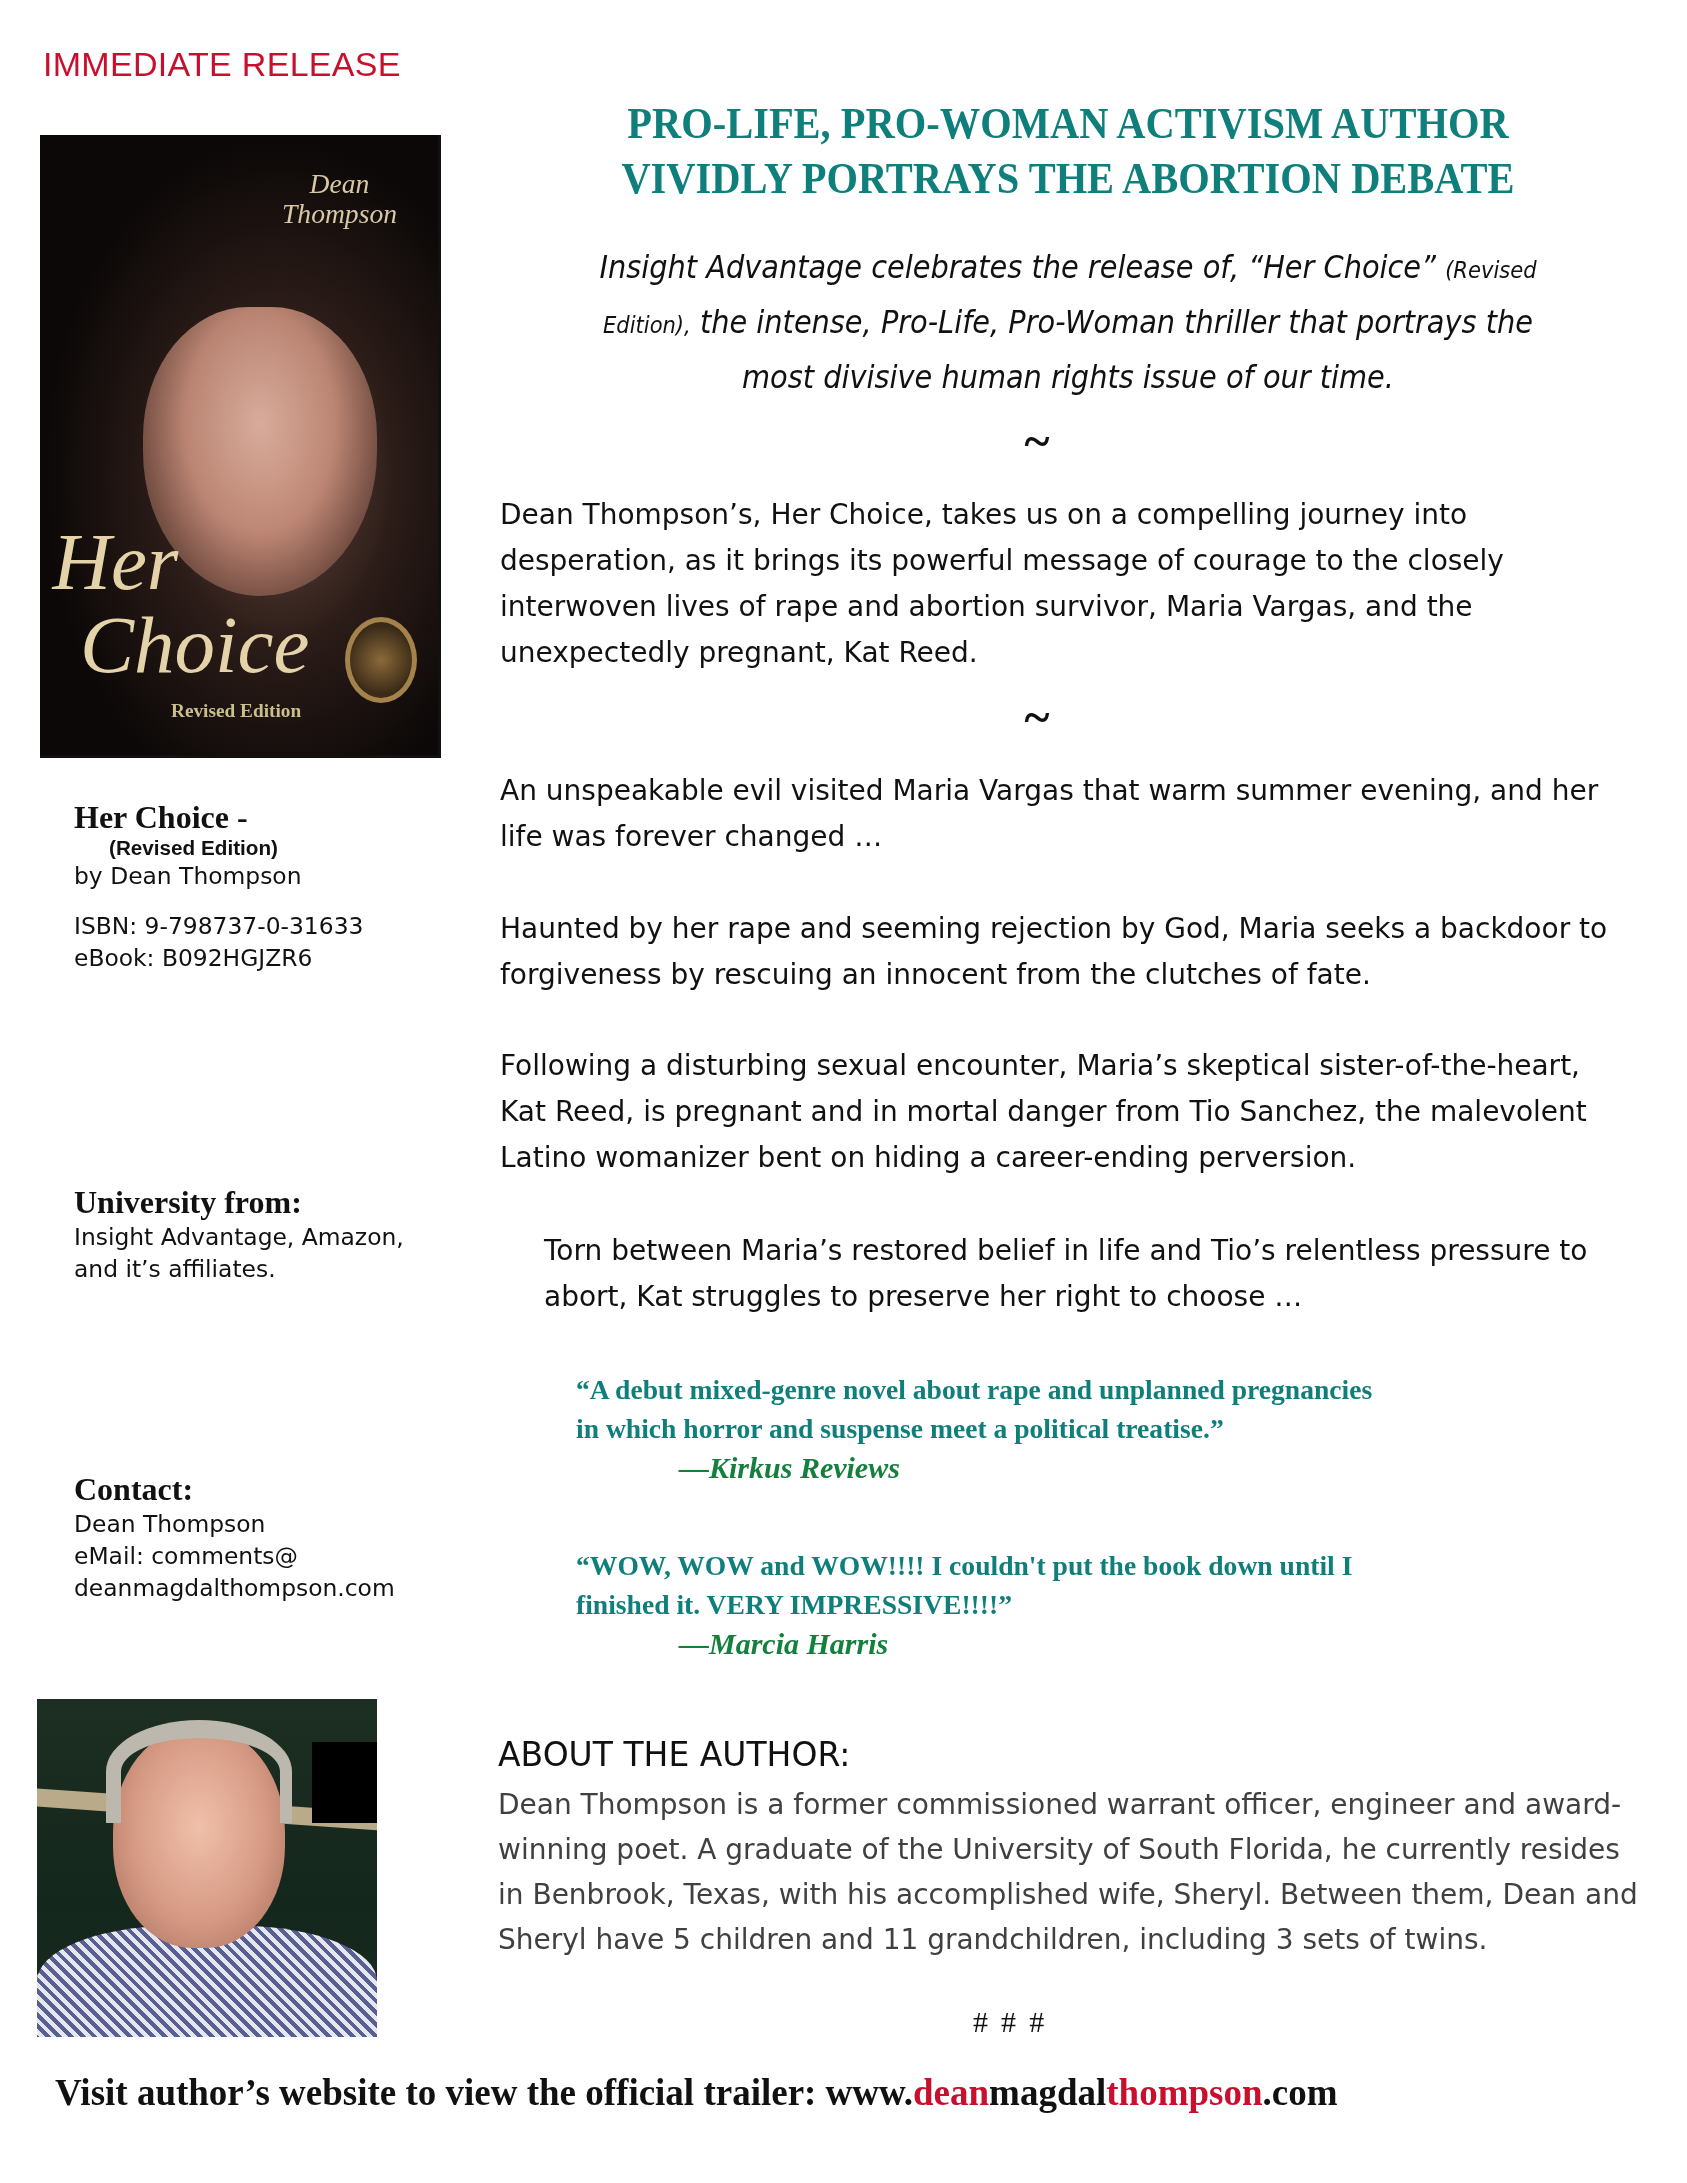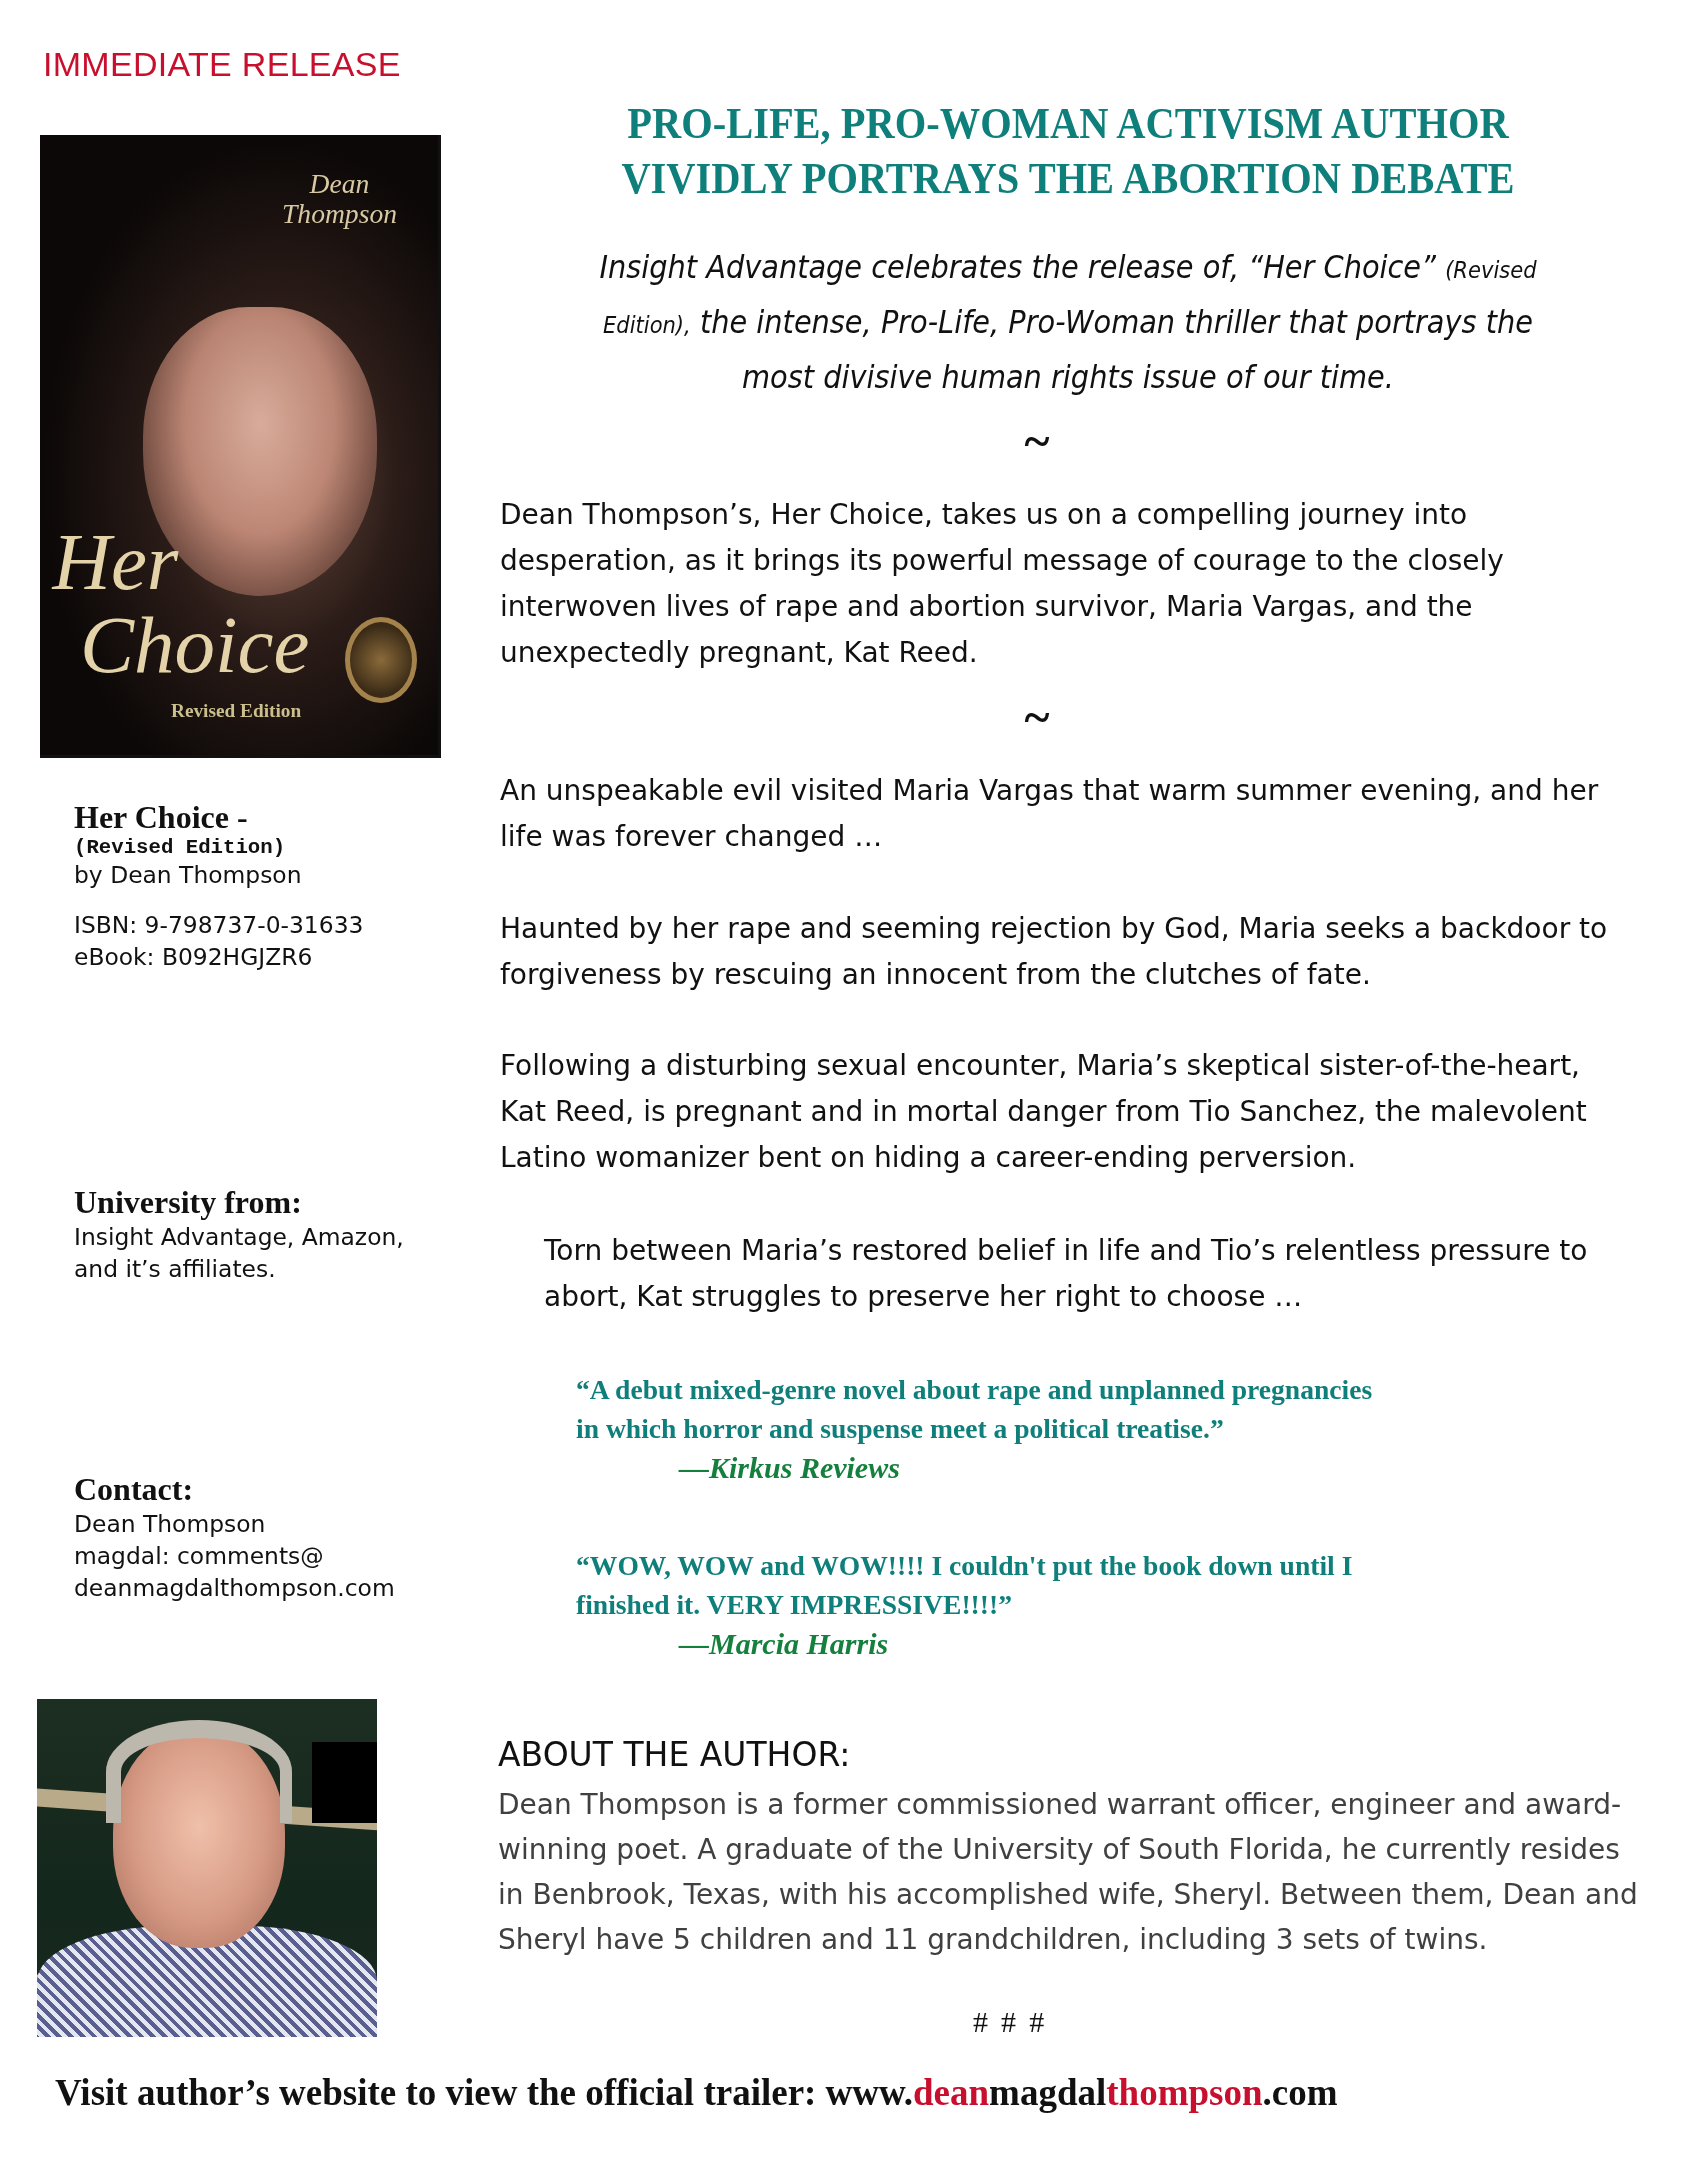--- a/index.html
+++ b/index.html
@@ -12,21 +12,21 @@
   .tilde { width:138px; text-align:center; font-family:"Liberation Serif", serif; font-weight:bold; font-size:48px; color:#111; }
   .body-text { left:500px; width:1130px; font-family:"DejaVu Sans", sans-serif; font-size:28px; line-height:46px; color:#111; }
   .cover { left:40px; top:135px; width:398px; height:620px; background:radial-gradient(ellipse at 60% 55%, #6b4a3f 0%, #2b1c18 35%, #0b0807 70%); border-right:3.4px solid #111; border-bottom:3.4px solid #111; overflow:hidden; }
   .cover .face { position:absolute; left:103px; top:172px; width:234px; height:289px; border-radius:45% 45% 50% 50%; background:radial-gradient(ellipse at 50% 40%, #e6b8a6 0%, #c98f7c 45%, #5a3a30 85%, transparent 100%); opacity:0.9; }
   .cover .author { position:absolute; right:41px; top:34px; text-align:center; color:#d8c9a4; font-family:"Liberation Serif", serif; font-style:italic; font-size:27.6px; line-height:30px; }
   .cover .title { position:absolute; left:12.4px; top:386px; color:#e4d3a9; font-family:"Liberation Serif", serif; font-style:italic; font-size:81px; line-height:83px; }
   .cover .edition { position:absolute; left:131px; top:565px; color:#cbbf8d; font-family:"Liberation Serif", serif; font-weight:bold; font-size:19.3px; }
   .cover .pendant { position:absolute; right:20.7px; top:482px; width:62px; height:76px; border-radius:50%; border:5.5px solid #a4824b; background:radial-gradient(circle, #8a6a3a 0%, #3a2a16 70%); }
   .side { left:74px; font-family:"DejaVu Sans", sans-serif; color:#111; }
   .side-title { font-family:"Liberation Serif", serif; font-weight:bold; font-size:32px; }
-  .side-sub { font-family:Liberation Mono, monospace; font-weight:bold; font-size:20.7px; }
+  .side-sub { font-family:Liberation Sans, sans-serif; font-weight:bold; font-size:20.7px;margin-left:35px; }
   .side-text { font-size:23.4px; line-height:32px; }
   .side-head { font-family:"Liberation Serif", serif; font-weight:bold; font-size:32px; }
   .quote { left:576px; width:1034px; font-family:"Liberation Serif", serif; font-weight:bold; color:#0f7f7b; font-size:27.6px; line-height:39px; }
   .attrib { font-family:"Liberation Serif", serif; font-style:italic; color:#15803d; font-size:30px; }
   .photo { left:37px; top:1699px; width:340px; height:338px; background:linear-gradient(180deg, #1d2e22 0%, #14271c 60%, #1a2a1f 100%); overflow:hidden; }
   .photo .stripe { position:absolute; height:18px; background:#b9ab8a; transform:rotate(4deg); }
   .photo .head { position:absolute; left:76px; top:27.6px; width:172px; height:221px; border-radius:48% 48% 46% 46%; background:radial-gradient(ellipse at 50% 45%, #f0c0aa 0%, #d69a84 55%, #a46a58 100%); }
   .photo .hair { position:absolute; left:69px; top:20.7px; width:186px; height:103px; border-radius:50% 50% 0 0; border-top:18px solid #bdb8ad; border-left:15px solid #bdb8ad; border-right:12.4px solid #bdb8ad; box-sizing:border-box; }
   .photo .shirt { position:absolute; left:0px; top:227px; width:340px; height:138px; background:repeating-linear-gradient(45deg, #5a5f92 0 4.1px, #e4e6f0 4.1px 8.3px), #5a5f92; border-radius:40% 40% 0 0; }
   .photo .black { position:absolute; right:0; top:43px; width:65px; height:81px; background:#000; }
@@ -89,21 +89,21 @@
 <div class="abs side" style="top:1184px;">
   <div class="side-head">University from:</div>
   <div class="side-text">Insight Advantage, Amazon,</div>
   <div class="side-text">and it’s affiliates.</div>
 </div>
 
 <div class="abs side" style="top:1471px;">
   <div class="side-head">Contact:</div>
   <div class="side-text">Dean Thompson</div>
   <div class="side-text">
-    <div>magdal: comments@</div>
+    <div>eMail: comments@</div>
     <div>deanmagdalthompson.com</div>
   </div>
 </div>
 
 <div class="abs quote" style="top:1370px;">
   <div>“A debut mixed-genre novel about rape and unplanned pregnancies</div>
   <div>in which horror and suspense meet a political treatise.”</div>
   <div class="attrib" style="padding-left:103px;">—Kirkus Reviews</div>
 </div>
 

